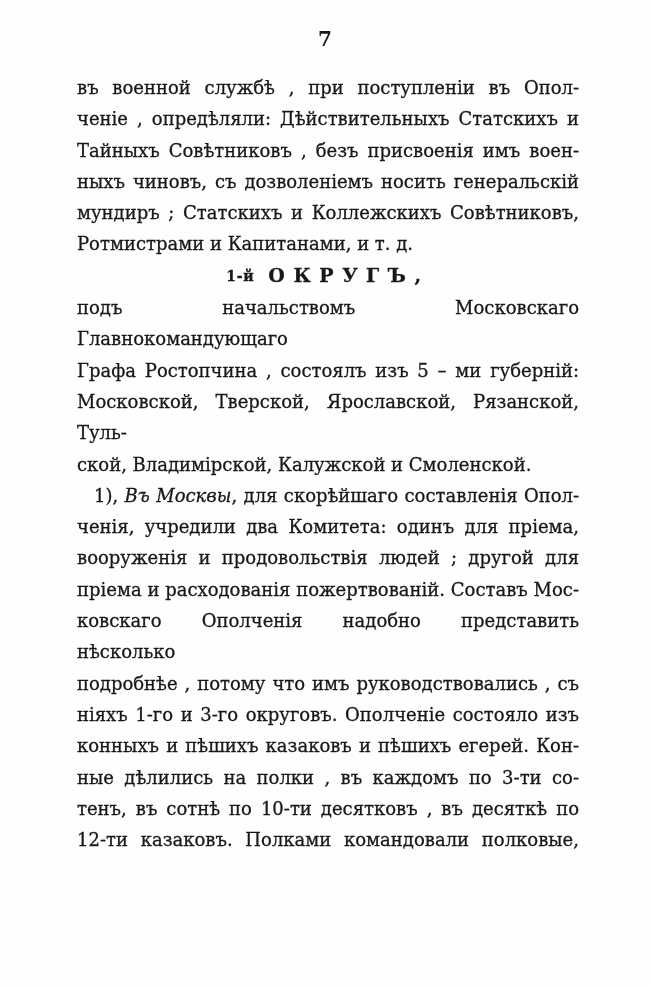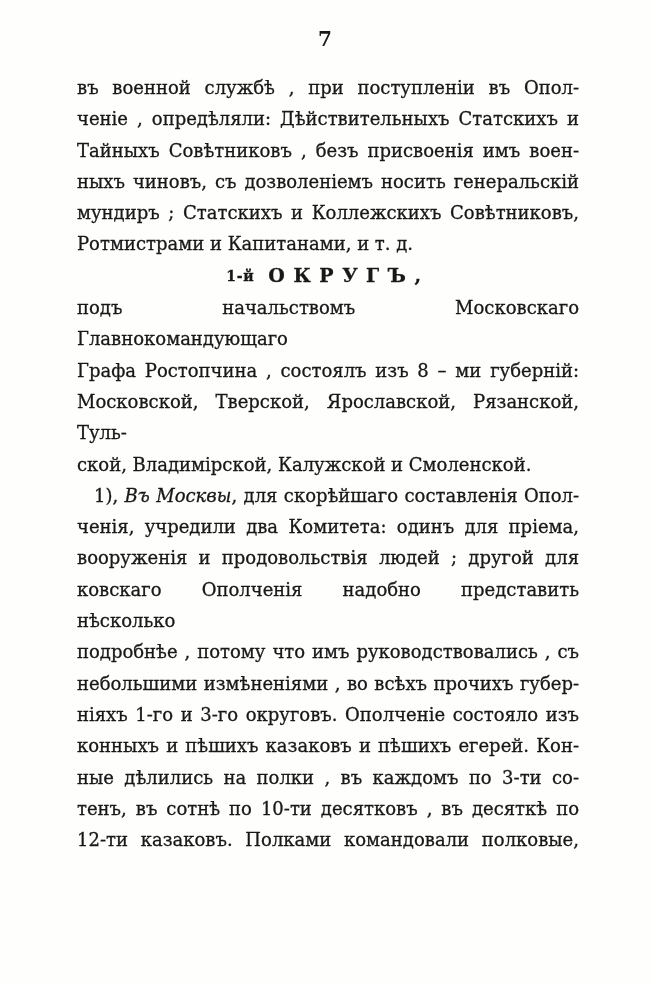--- a/index.html
+++ b/index.html
@@ -82,32 +82,32 @@
       <div class="line end">Ротмистрами и Капитанами, и т. д.</div>
     </div>
 
 
     <div class="heading">
       <span class="h-prefix">1-й</span><span class="h-title">ОКРУГЪ,</span>
     </div>
 
     <div>
       <div class="line">подъ начальствомъ Московскаго Главнокомандующаго</div>
-      <div class="line">Графа Ростопчина , состоялъ изъ 8 – ми губерній:</div>
+      <div class="line">Графа Ростопчина , состоялъ изъ 5 – ми губерній:</div>
       <div class="line">Московской, Тверской, Ярославской, Рязанской, Туль-</div>
       <div class="line end">ской, Владимірской, Калужской и Смоленской.</div>
     </div>
 
     <div>
       <div class="line indent"><span>1), </span><span class="italic">Въ Москвы</span><span>, для скорѣйшаго составленія Опол-</span></div>
       <div class="line">ченія, учредили два Комитета: одинъ для пріема,</div>
       <div class="line">вооруженія и продовольствія людей ; другой для</div>
+      <div class="line">пріема и расходованія пожертвованій. Составъ Мос-</div>
       <div class="line">ковскаго Ополченія надобно представить нѣсколько</div>
       <div class="line">подробнѣе , потому что имъ руководствовались , съ</div>
-      <div class="line">небольшими измѣненіями , во всѣхъ прочихъ губер-</div>
       <div class="line">ніяхъ 1-го и 3-го округовъ. Ополченіе состояло изъ</div>
       <div class="line">конныхъ и пѣшихъ казаковъ и пѣшихъ егерей. Кон-</div>
       <div class="line">ные дѣлились на полки , въ каждомъ по 3-ти со-</div>
       <div class="line">тенъ, въ сотнѣ по 10-ти десятковъ , въ десяткѣ по</div>
       <div class="line">12-ти казаковъ. Полками командовали полковые,</div>
 
     </div>
 
   </div>
 </div>

